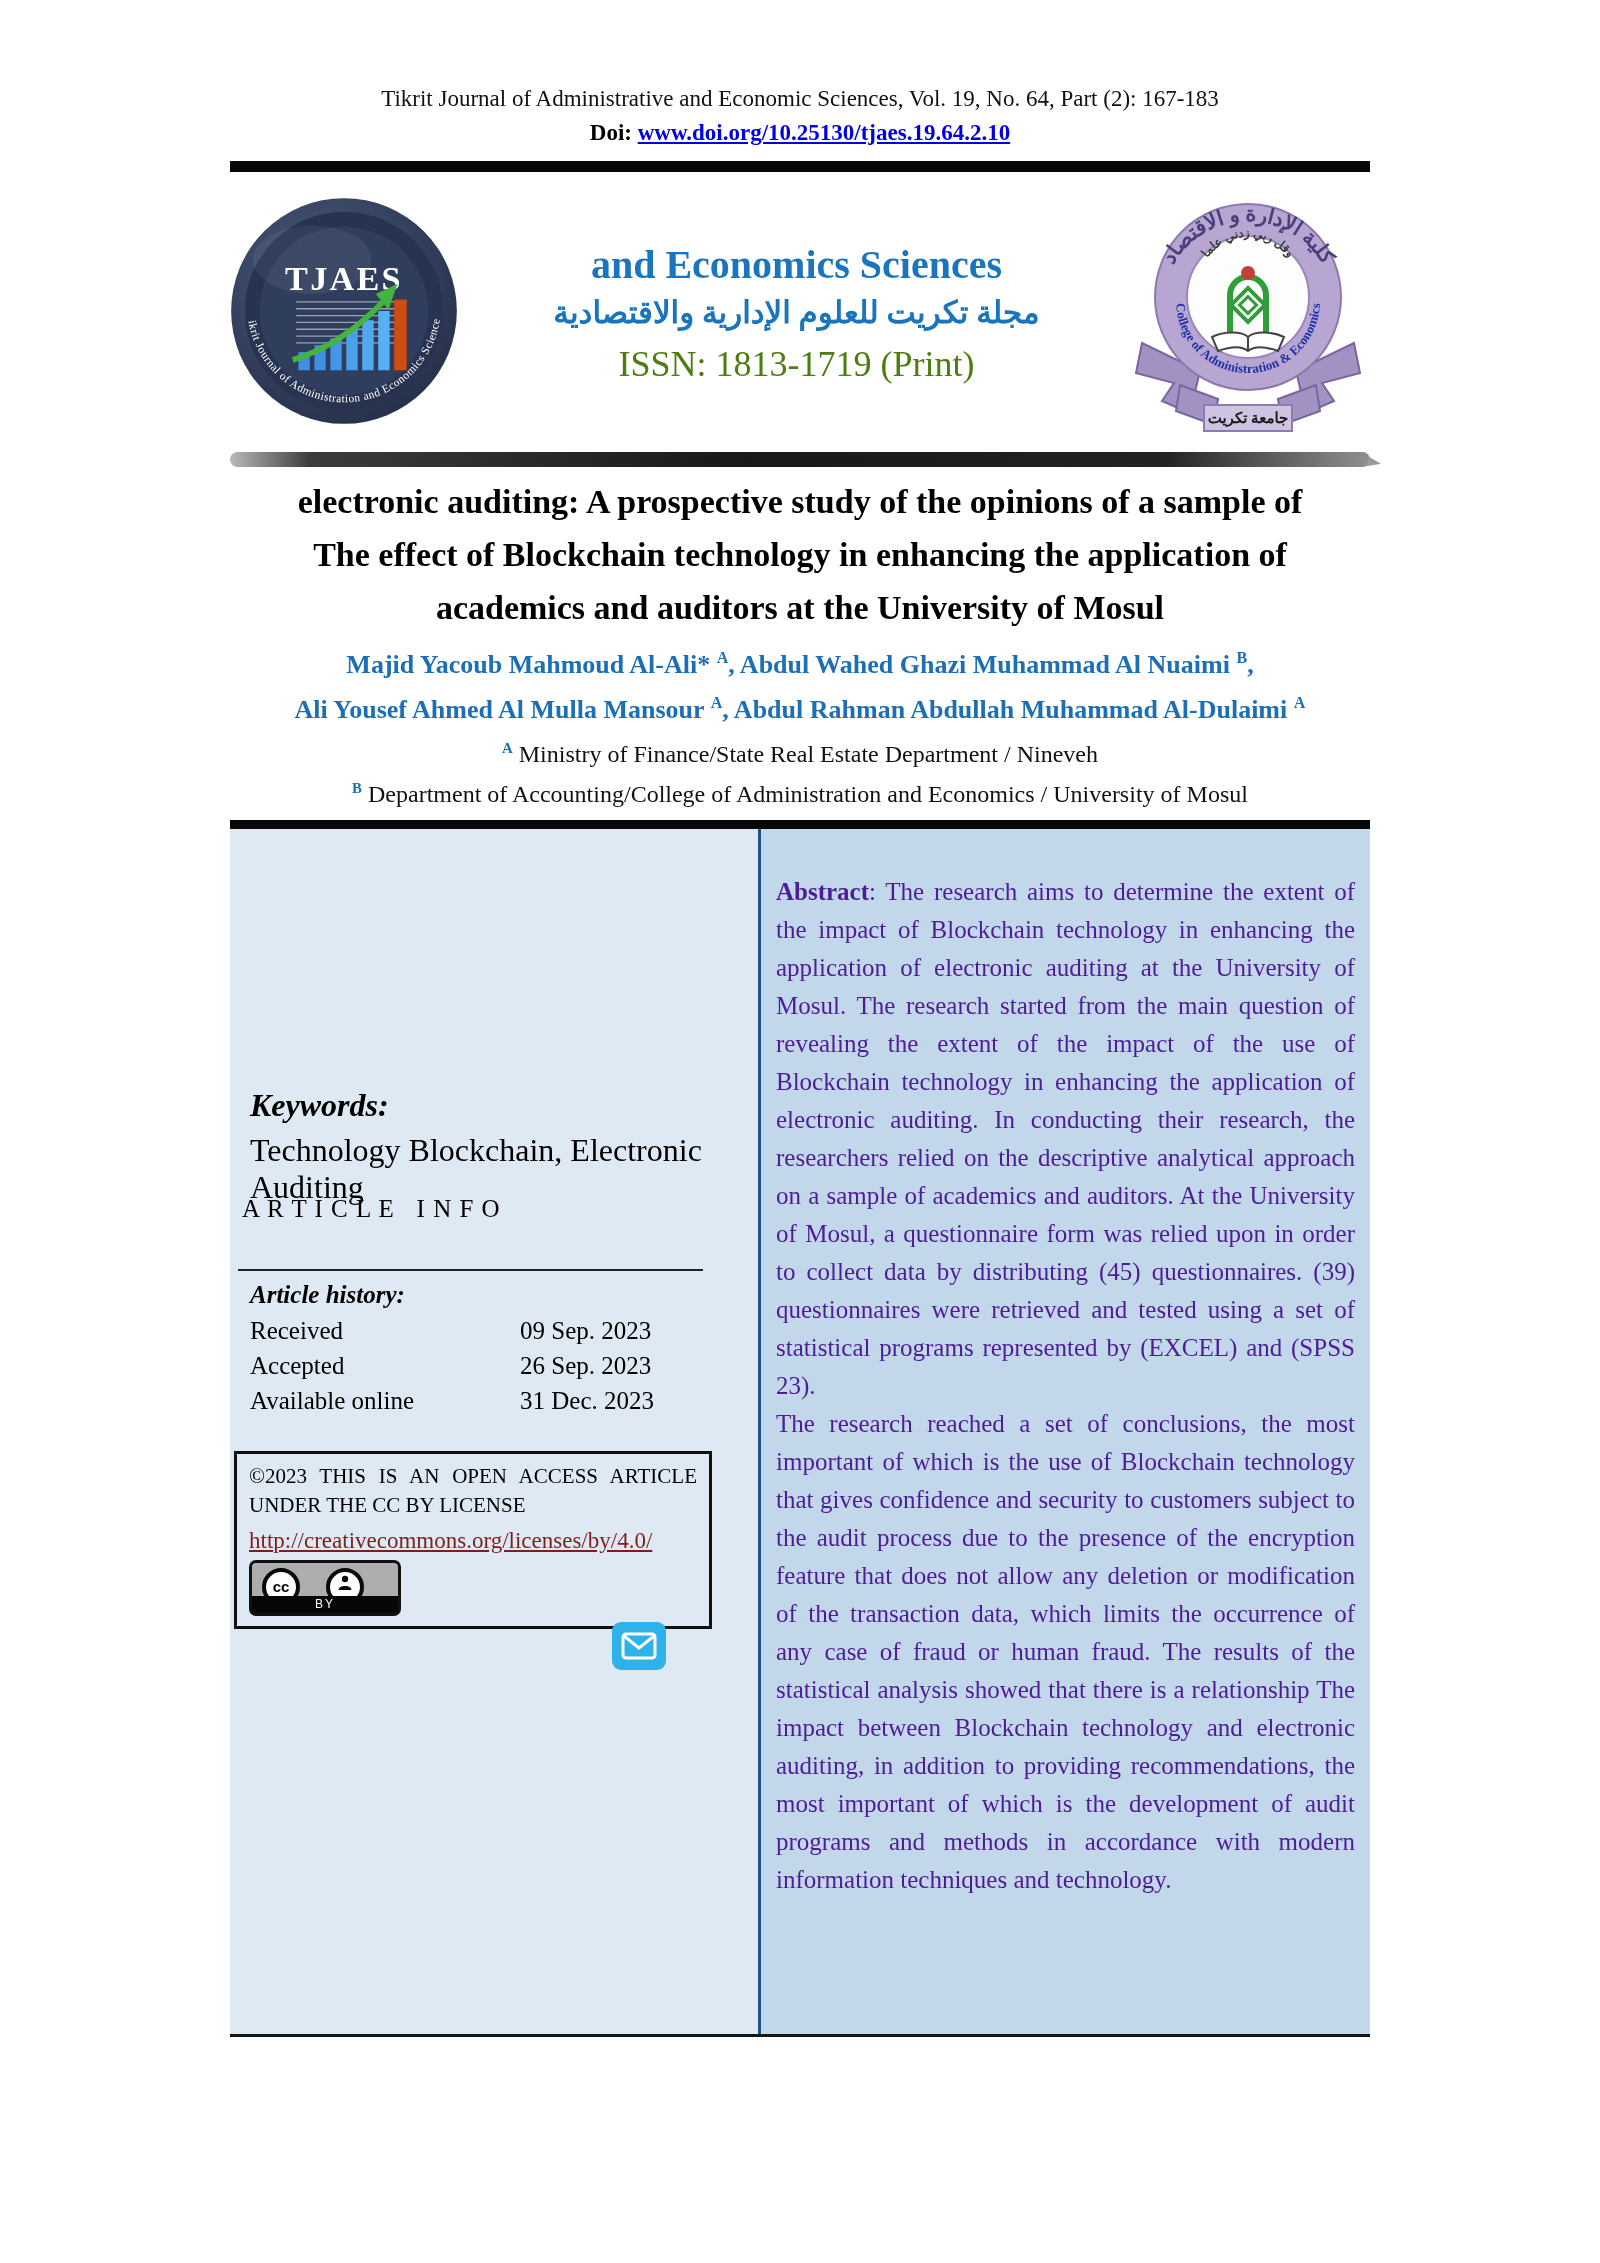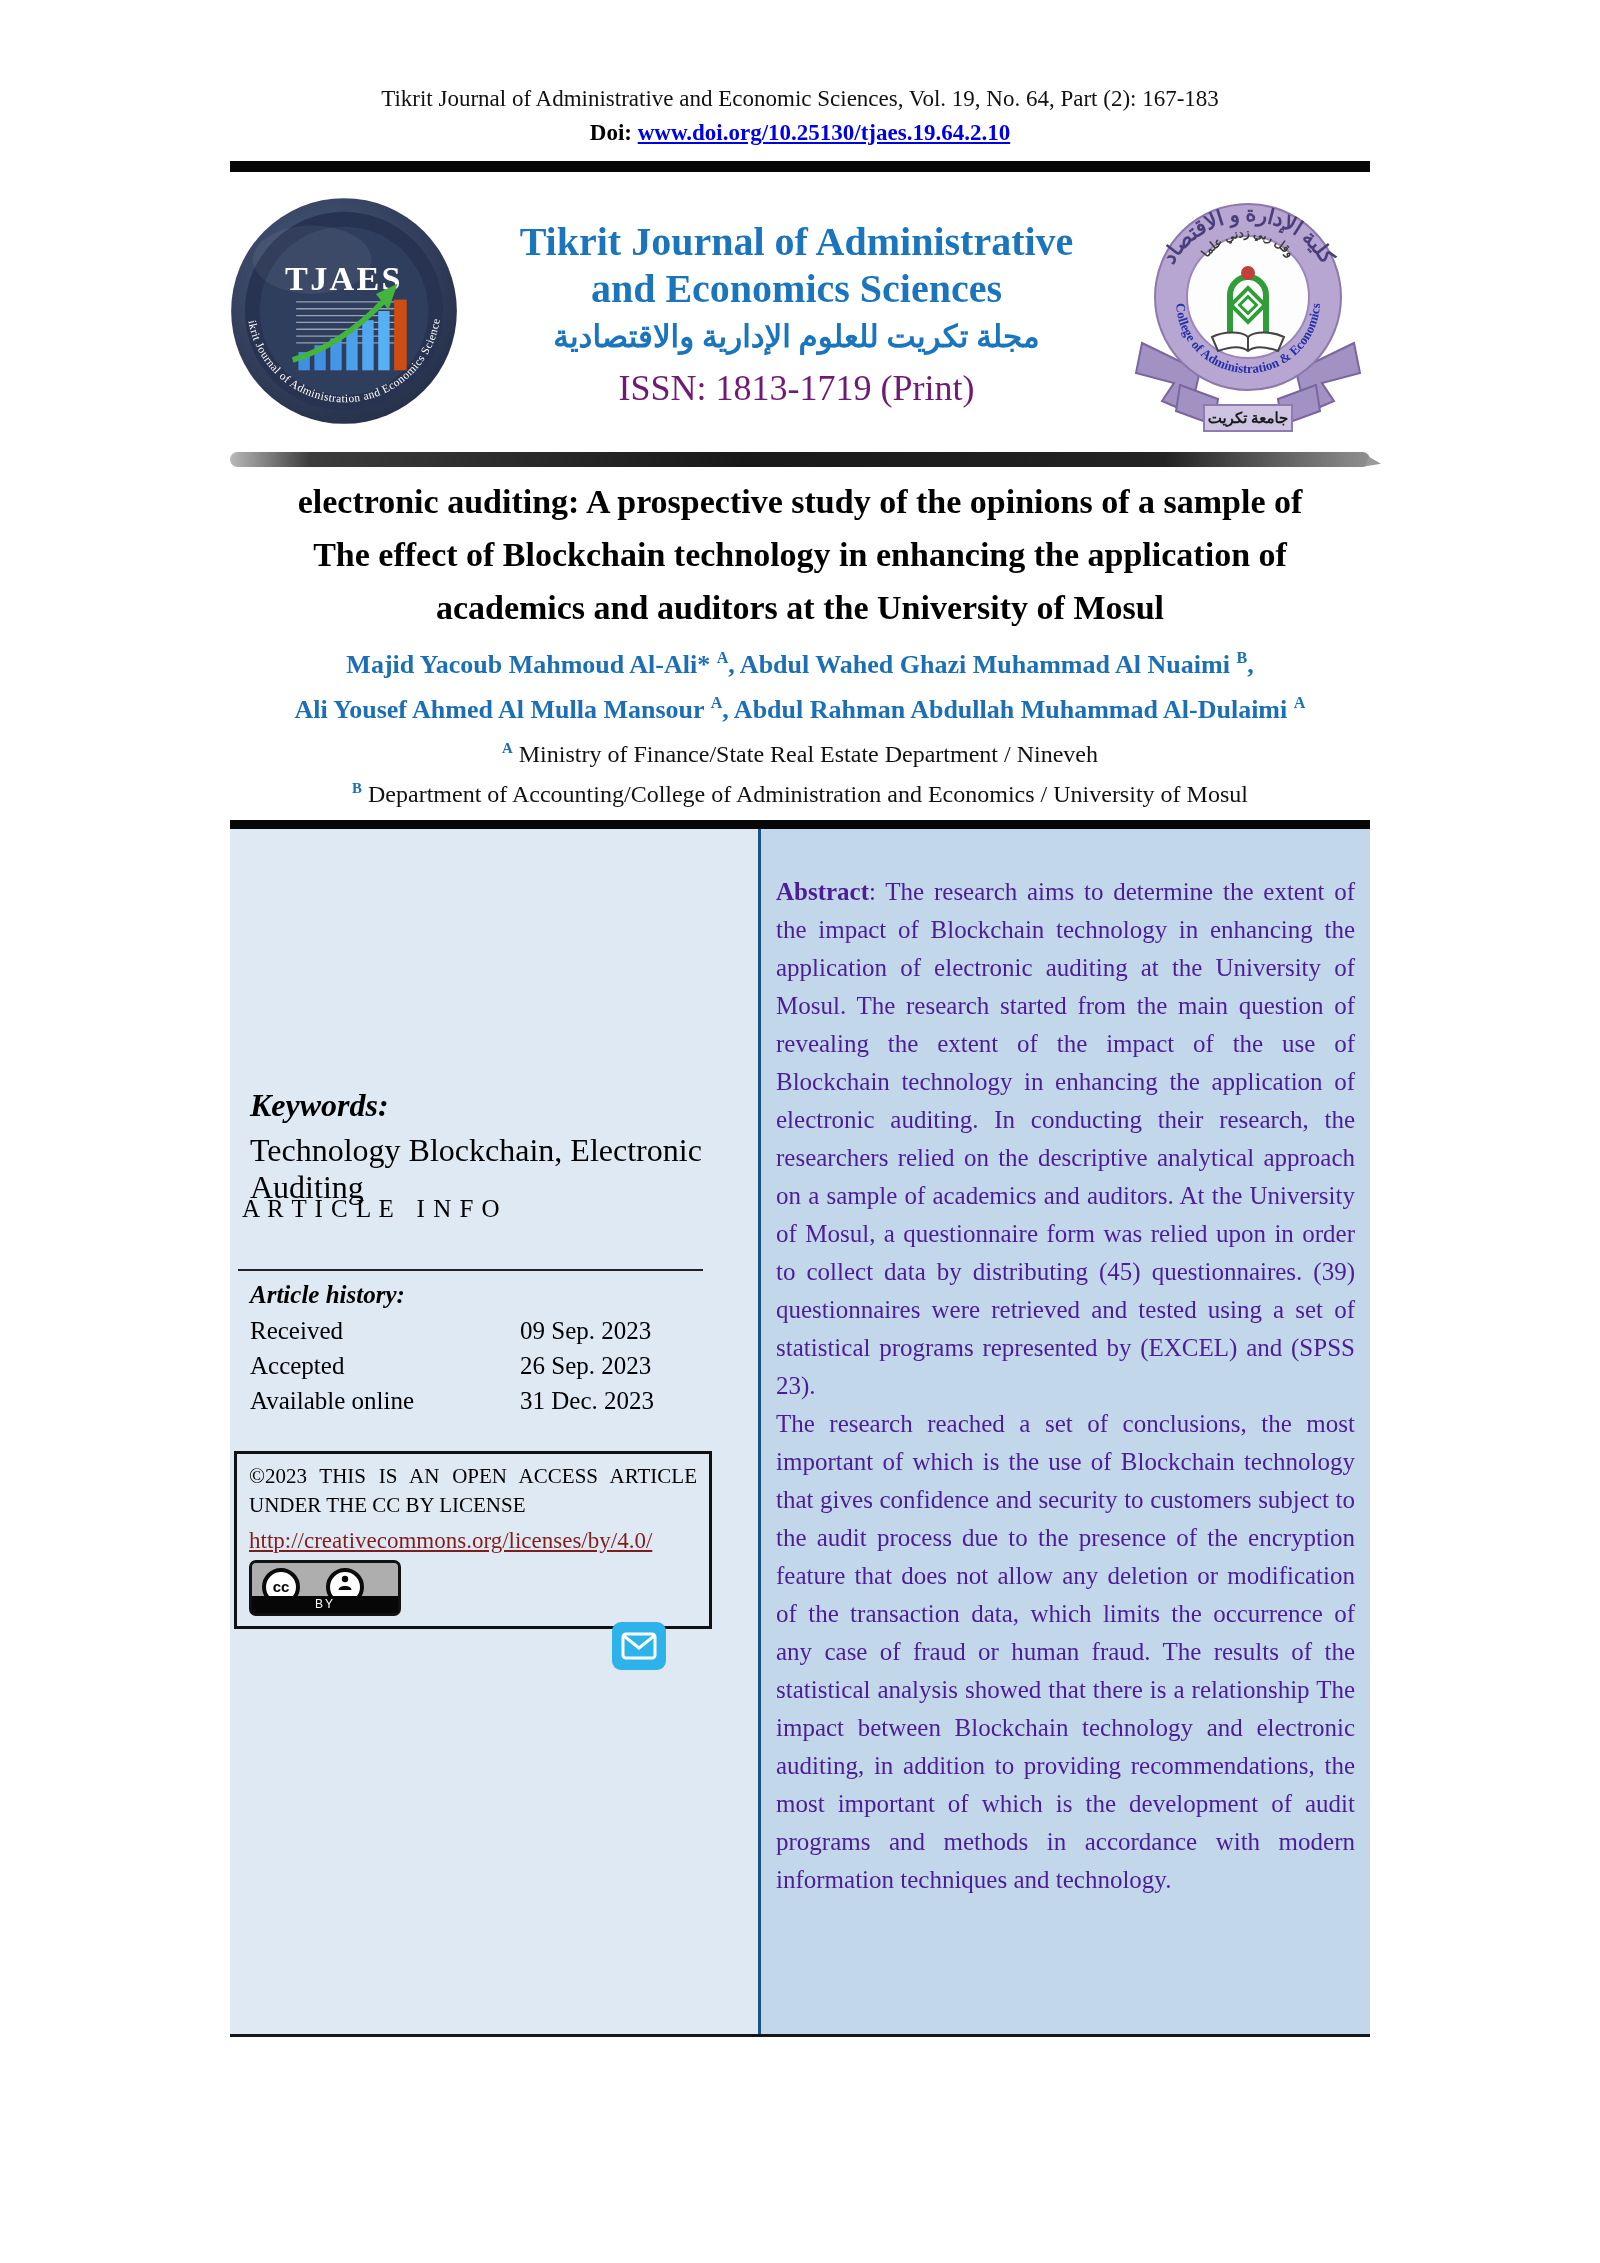--- a/index.html
+++ b/index.html
@@ -12,21 +12,21 @@
   .doiline a{color:#0000e6;text-decoration:underline;}
   .topbar{margin-top:15px;height:11px;background:#070707;}
 
   
   .banner{margin-top:10px;display:flex;align-items:center;height:262px;}
   .logo-left{width:235px;flex:0 0 auto;}
   .logo-right{width:242px;flex:0 0 auto;}
   .banner-center{flex:1;text-align:center;}
   .jtitle{font-size:40px;font-weight:bold;color:#1b75bc;line-height:47px;}
   .jtitle-ar{font-size:31px;font-weight:bold;color:#1b75bc;margin-top:6px;direction:rtl;}
-  .issn{font-size:36px;color:#701a75;margin-top:12px;}
+  .issn{font-size:36px;color:#4d7c0f;margin-top:12px;}
 
   
   .gradbar{position:relative;margin-top:8px;height:15px;border-radius:8px;
     background:linear-gradient(90deg,#b9b9b9 0%,#3c3c3c 7%,#191919 45%,#232323 82%,#909090 100%);}
   .gradbar .nib{position:absolute;right:-11px;top:6px;width:0;height:0;
     border-left:14px solid #9a9a9a;border-top:4px solid transparent;border-bottom:6px solid transparent;
     transform:rotate(14deg);}
 
   
   .atitle{margin-top:8px;text-align:center;font-size:34px;font-weight:bold;line-height:53px;color:#000;}
@@ -128,21 +128,20 @@
           <path d="M55,143 C78,136 106,122 136,90" stroke="#44b53c" stroke-width="5" fill="none"></path>
           <polygon points="128,85 147,76 139,99" fill="#44b53c"></polygon>
         </g>
         <text font-size="10" fill="#ffffff" letter-spacing="0.4">
           <textPath href="#ringPath" startOffset="50%" text-anchor="middle">Tikrit Journal of Administration and Economics Sciences</textPath>
         </text>
       </svg>
     </div>
 
     <div class="banner-center">
-      <div class="jtitle">Tikrit Journal of Administrative</div>
       <div class="jtitle">and Economics Sciences</div>
       <div class="jtitle-ar">مجلة تكريت للعلوم الإدارية والاقتصادية</div>
       <div class="issn">ISSN: 1813-1719 (Print)</div>
     </div>
 
     <div class="logo-right">
       <svg class="logosvg" width="240" height="252" viewBox="0 0 240 252">
         <defs>
           <path id="topArc" d="M 34,122 A 86,86 0 0 1 206,122" fill="none"></path>
           <path id="innerArc" d="M 70,102 A 50,50 0 0 1 170,102" fill="none"></path>

